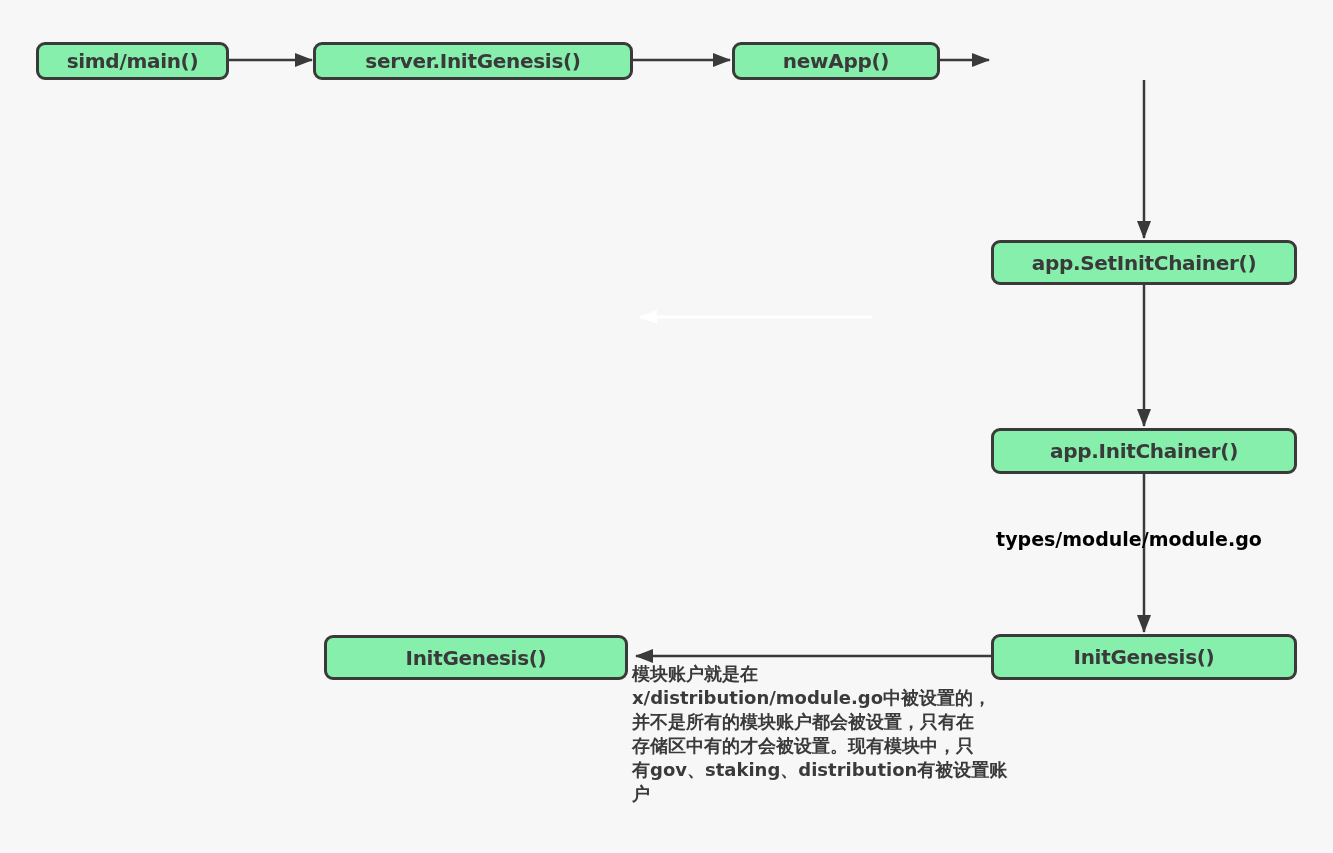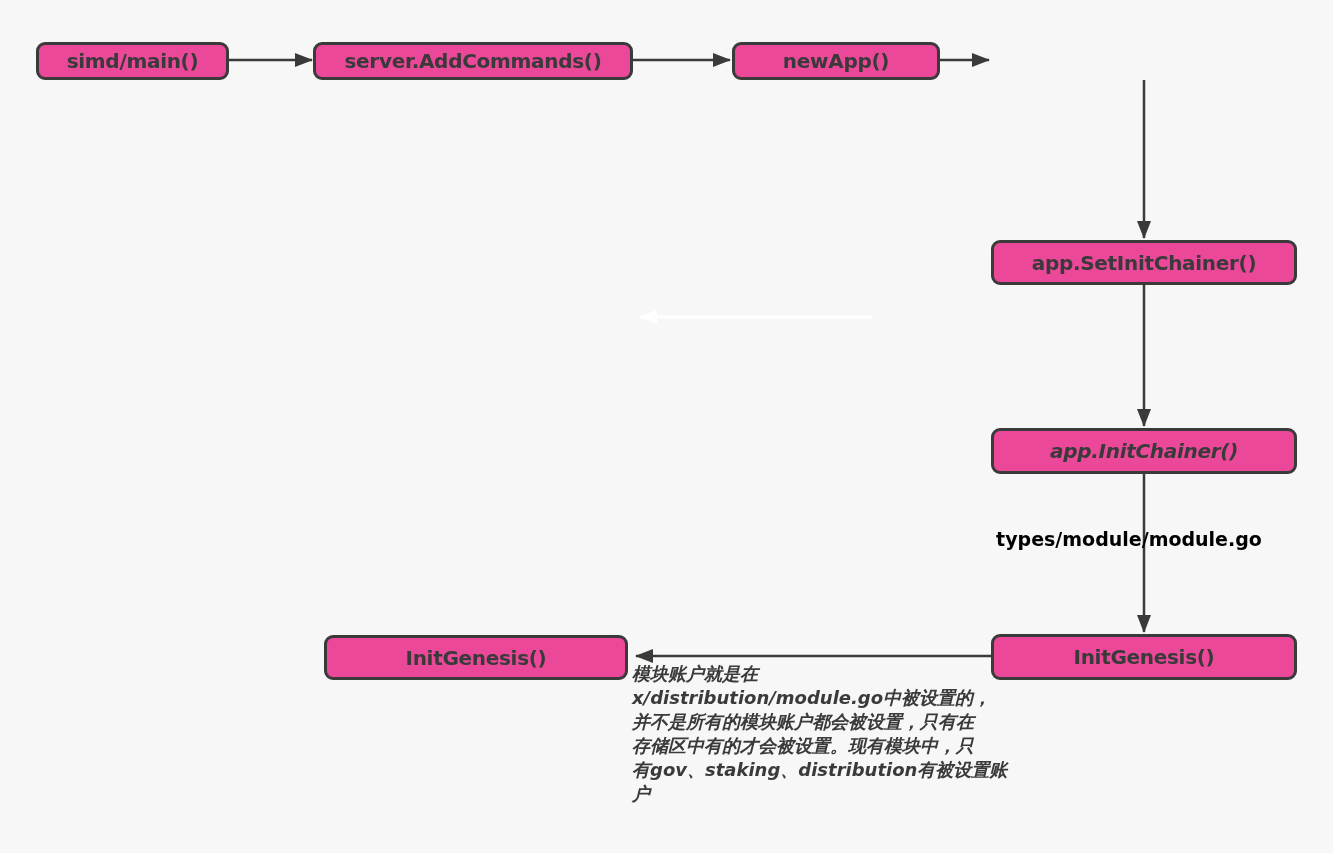--- a/index.html
+++ b/index.html
@@ -21,21 +21,21 @@
   }
   .edges-layer {
     position: absolute;
     left: 0;
     top: 0;
     z-index: 1;
   }
   .node {
     position: absolute;
     box-sizing: border-box;
-    background: #ec4899;
+    background: #86efac;
     border: 3px solid #3a3a3a;
     border-radius: 9px;
     display: flex;
     align-items: center;
     justify-content: center;
     z-index: 2;
   }
   .node .label {
     font-weight: bold;
     font-size: 20px;
@@ -59,29 +59,28 @@
     position: absolute;
     left: 632px;
     top: 662px;
     width: 408px;
     font-weight: bold;
     font-size: 18px;
     line-height: 24px;
     color: #3a3a3a;
     white-space: pre-line;
     z-index: 3;
-    font-style: italic;
   }
   
   #node-simd-main            { left: 36px;  top: 42px;  width: 193px; height: 38px; }
   #node-server-add-commands  { left: 313px; top: 42px;  width: 320px; height: 38px; }
   #node-new-app              { left: 732px; top: 42px;  width: 208px; height: 38px; }
   #node-simapp-new-sim-app   { left: 991px; top: 42px;  width: 306px; height: 38px; }
   #node-app-set-init-chainer { left: 991px; top: 240px; width: 306px; height: 45px; text-align: right; }
-  #node-app-init-chainer     { left: 991px; top: 428px; width: 306px; height: 46px; font-style: italic; }
+  #node-app-init-chainer     { left: 991px; top: 428px; width: 306px; height: 46px; }
   #node-init-genesis-right   { left: 991px; top: 634px; width: 306px; height: 46px; }
   #node-init-genesis-left    { left: 324px; top: 635px; width: 304px; height: 45px; }
 </style>
 </head>
 <body>
 
 <div class="canvas">
 
   <svg class="edges-layer" width="1333" height="853" viewBox="0 0 1333 853">
     <defs>
@@ -101,21 +100,21 @@
     <line x1="1144" y1="474" x2="1144" y2="632" stroke="#3a3a3a" stroke-width="2.5" marker-end="url(#arrow-dark)"></line>
     <line x1="991" y1="656" x2="636" y2="656" stroke="#3a3a3a" stroke-width="2.5" marker-end="url(#arrow-dark)"></line>
     <line x1="872" y1="317" x2="640" y2="317" stroke="#ffffff" stroke-width="3" marker-end="url(#arrow-white)"></line>
   </svg>
 
   <div class="node" id="node-simd-main">
     <span class="label">simd/main()</span>
   </div>
 
   <div class="node" id="node-server-add-commands">
-    <span class="label">server.AddCommands()</span>
+    <span class="label">server.InitGenesis()</span>
   </div>
 
   <div class="node" id="node-new-app">
     <span class="label">newApp()</span>
   </div>
 
 
   <div class="node" id="node-app-set-init-chainer">
     <span class="label">app.SetInitChainer()</span>
   </div>

